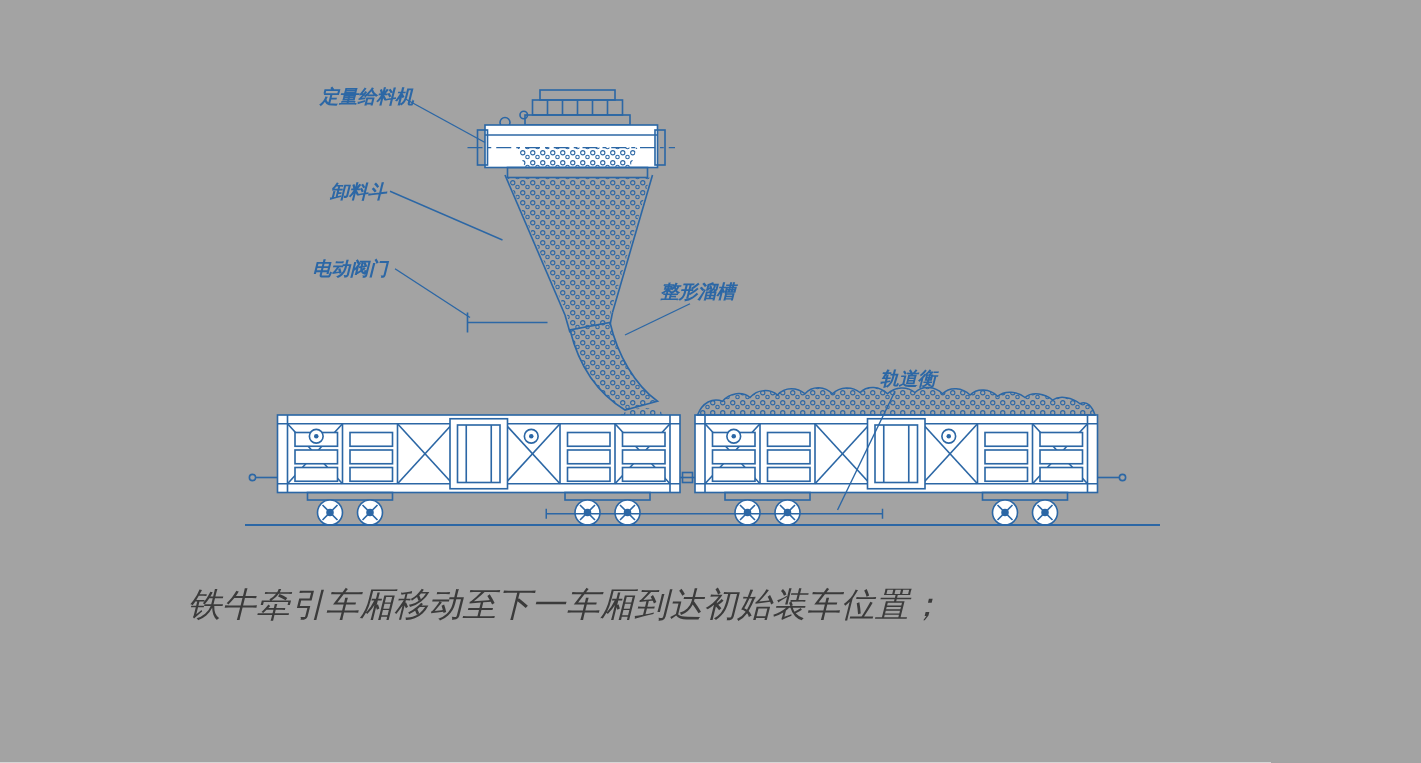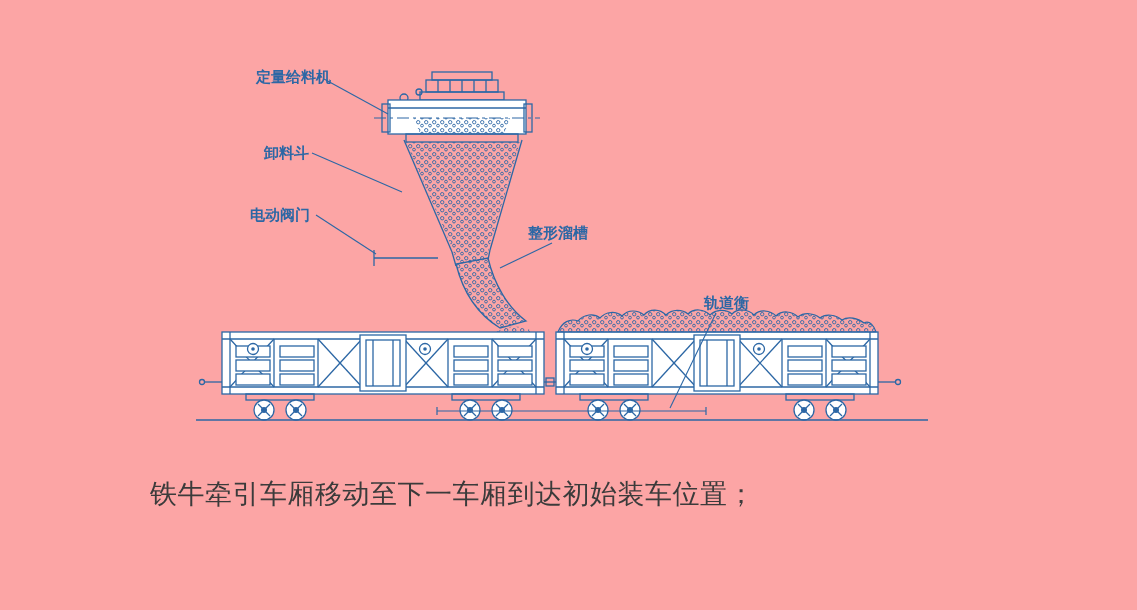--- a/index.html
+++ b/index.html
@@ -1,32 +1,33 @@
 <!DOCTYPE html>
 <html><head>
 <meta charset="utf-8">
 <style>
   html,body{margin:0;padding:0;background:#ffffff;}
   .stage{
     position:relative;
     width:1137px;height:610px;
-    background:#fca5a5;
+    background:#a3a3a3;
     font-family:"Liberation Sans", sans-serif;
     overflow:hidden;
+    font-style:italic;
   }
   .diagram-svg{position:absolute;left:0;top:0;}
   .label-text{
     font-family:"Liberation Sans", sans-serif;
     font-size:15px;
     font-weight:bold;
   }
   .caption{
     position:absolute;
     left:150px;
-    top:474px;
+    top:464px;
     font-size:27px;
     line-height:41px;
     color:#3b3b3b;
     letter-spacing:0.5px;
     white-space:nowrap;
   }
 </style>
 </head>
 <body>
 

